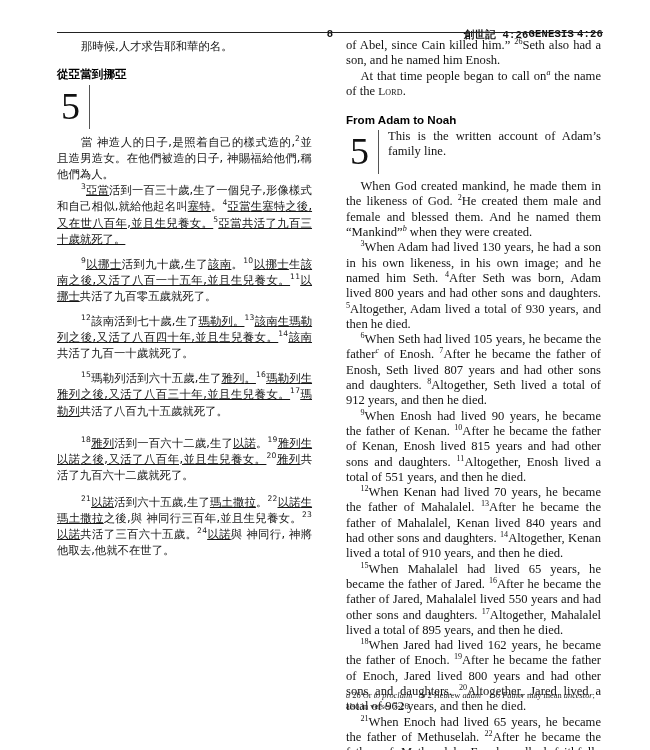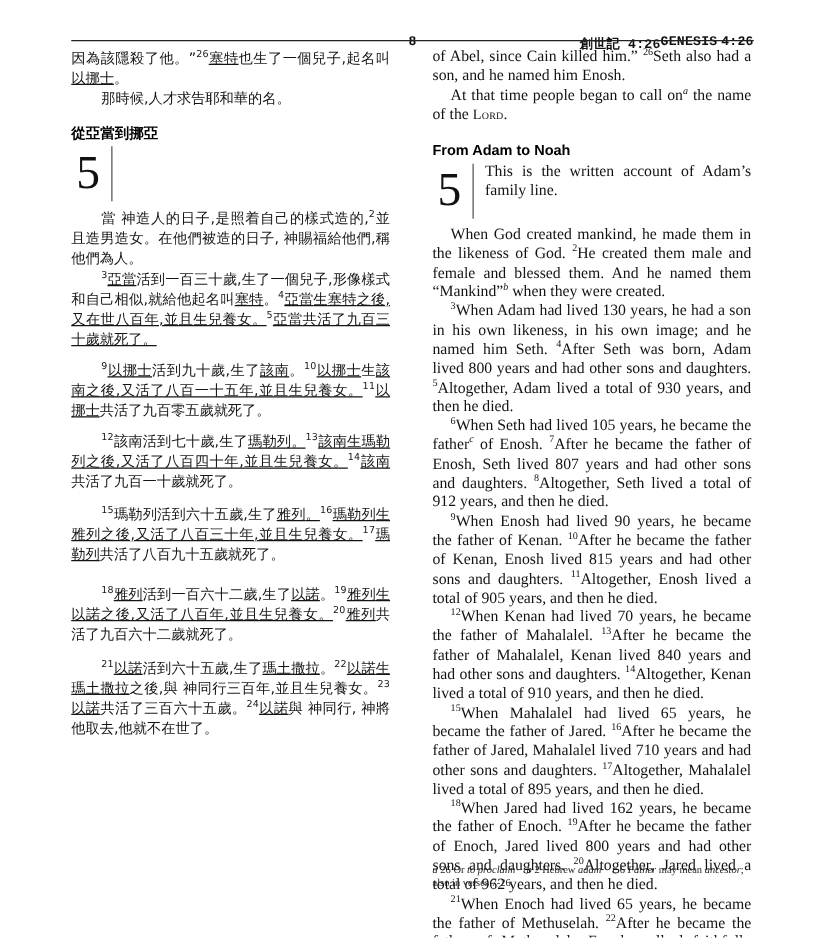--- a/index.html
+++ b/index.html
@@ -192,21 +192,20 @@
     <div class="rh-right">
       <span>GENESIS</span><span class="gap"></span><span>4:26</span>
     </div>
   </div>
   <div class="head-rule"></div>
 
   <div class="columns">
 
     <div class="col col-zh zh">
 
-      <p><span>因為該隱殺了他。”</span><span class="vn">26</span><u class="nm">塞特</u><span>也生了一個兒子,起名叫</span><u class="nm">以挪士</u><span>。</span></p>
 
       <p class="ind">那時候,人才求告耶和華的名。</p>
 
       <div style="height:13px"></div>
 
       <h2 class="zh-section-title">從亞當到挪亞</h2>
 
       <div class="chapter-open">
         <div class="dropcap">5</div>
       </div>
@@ -255,25 +254,25 @@
         <div class="dropcap">5</div>
         <div class="opening">This is the written account of Adam’s family line.</div>
       </div>
 
       <p class="ind"><span>When God created mankind, he made them in the likeness of God.</span> <span class="vn">2</span><span>He created them male and female and blessed them. And he named them “Mankind”</span><span class="fn">b</span><span> when they were created.</span></p>
 
       <p class="ind"><span class="vn">3</span><span>When Adam had lived 130 years, he had a son in his own likeness, in his own image; and he named him Seth.</span> <span class="vn">4</span><span>After Seth was born, Adam lived 800 years and had other sons and daughters.</span> <span class="vn">5</span><span>Altogether, Adam lived a total of 930 years, and then he died.</span></p>
 
       <p class="ind"><span class="vn">6</span><span>When Seth had lived 105 years, he became the father</span><span class="fn">c</span><span> of Enosh.</span> <span class="vn">7</span><span>After he became the father of Enosh, Seth lived 807 years and had other sons and daughters.</span> <span class="vn">8</span><span>Altogether, Seth lived a total of 912 years, and then he died.</span></p>
 
-      <p class="ind"><span class="vn">9</span><span>When Enosh had lived 90 years, he became the father of Kenan.</span> <span class="vn">10</span><span>After he became the father of Kenan, Enosh lived 815 years and had other sons and daughters.</span> <span class="vn">11</span><span>Altogether, Enosh lived a total of 905 years, and then he died.</span></p>
+      <p class="ind"><span class="vn">9</span><span>When Enosh had lived 90 years, he became the father of Kenan.</span> <span class="vn">10</span><span>After he became the father of Kenan, Enosh lived 815 years and had other sons and daughters.</span> <span class="vn">11</span><span>Altogether, Enosh lived a total of 551 years, and then he died.</span></p>
 
       <p class="ind"><span class="vn">12</span><span>When Kenan had lived 70 years, he became the father of Mahalalel.</span> <span class="vn">13</span><span>After he became the father of Mahalalel, Kenan lived 840 years and had other sons and daughters.</span> <span class="vn">14</span><span>Altogether, Kenan lived a total of 910 years, and then he died.</span></p>
 
-      <p class="ind"><span class="vn">15</span><span>When Mahalalel had lived 65 years, he became the father of Jared.</span> <span class="vn">16</span><span>After he became the father of Jared, Mahalalel lived 710 years and had other sons and daughters.</span> <span class="vn">17</span><span>Altogether, Mahalalel lived a total of 895 years, and then he died.</span></p>
+      <p class="ind"><span class="vn">15</span><span>When Mahalalel had lived 65 years, he became the father of Jared.</span> <span class="vn">16</span><span>After he became the father of Jared, Mahalalel lived 550 years and had other sons and daughters.</span> <span class="vn">17</span><span>Altogether, Mahalalel lived a total of 895 years, and then he died.</span></p>
 
       <p class="ind"><span class="vn">18</span><span>When Jared had lived 162 years, he became the father of Enoch.</span> <span class="vn">19</span><span>After he became the father of Enoch, Jared lived 800 years and had other sons and daughters.</span> <span class="vn">20</span><span>Altogether, Jared lived a total of 962 years, and then he died.</span></p>
 
       <p class="ind"><span class="vn">21</span><span>When Enoch had lived 65 years, he became the father of Methuselah.</span> <span class="vn">22</span><span>After he became the father of Methuselah, Enoch walked faithfully with God 300 years and had other sons and daughters.</span>  </p>
 
     </div>
 
     <div class="footnotes">
       <span><i class="mk">a</i> <span>26</span> <span>Or </span><i>to proclaim</i></span><span class="sp"></span><span><i class="mk">b</i> <span>2</span> <span>Hebrew </span><i>adam</i></span><span class="sp"></span><span><i class="mk">c</i> <span>6</span> <i>Father</i><span> may mean </span><i>ancestor</i><span>; also in verses 7-26.</span></span>
     </div>

